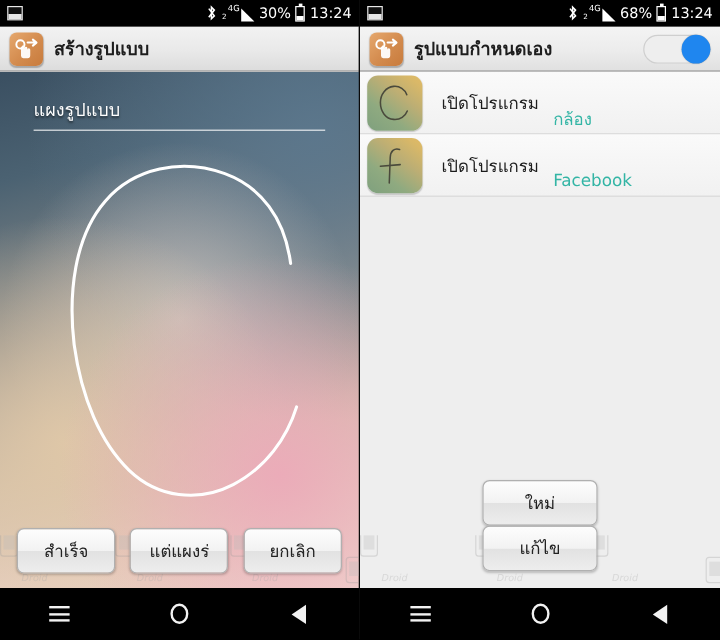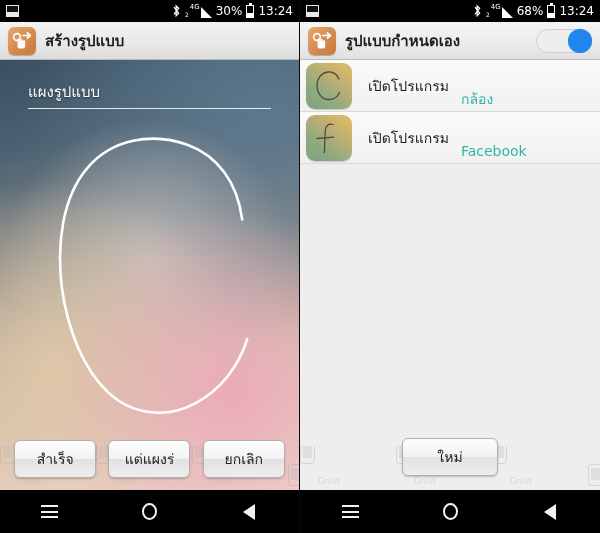--- a/index.html
+++ b/index.html
@@ -521,20 +521,21 @@
             </div>
         </div>
         <div class="wm-unit">
           <div class="wm-phone"></div>
 
         </div>
       </div>
 
       <div class="right-btn-row">
         <div class="btn">ใหม่</div>
+        <div class="btn">แก้ไข</div>
       </div>
     </div>
 
     <div class="navbar">
       <div class="nav-btn">
         <div class="nav-menu">
             <span></span>
             <span></span>
             <span></span>
           </div>

